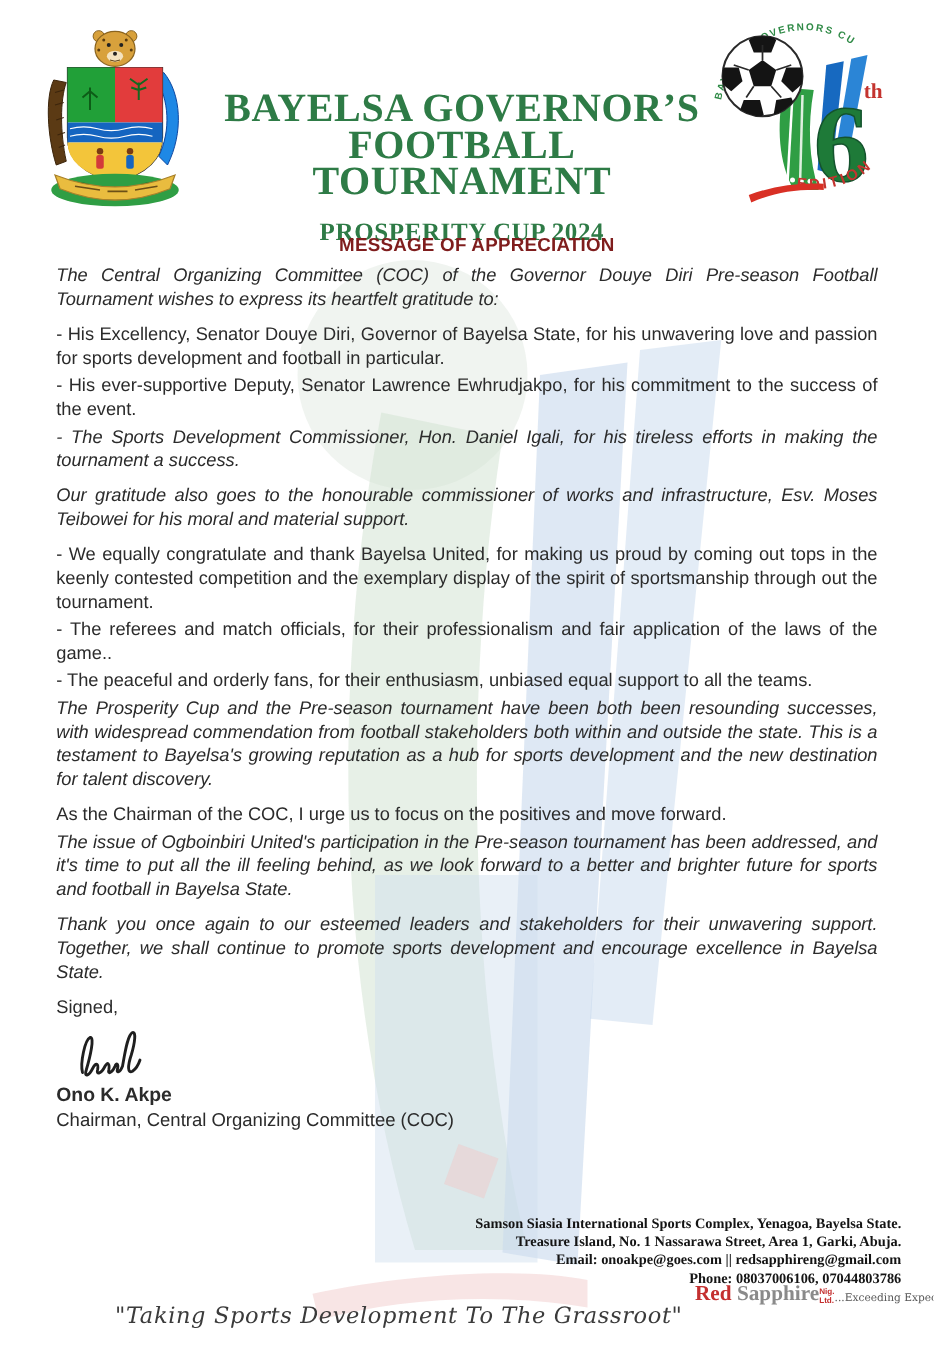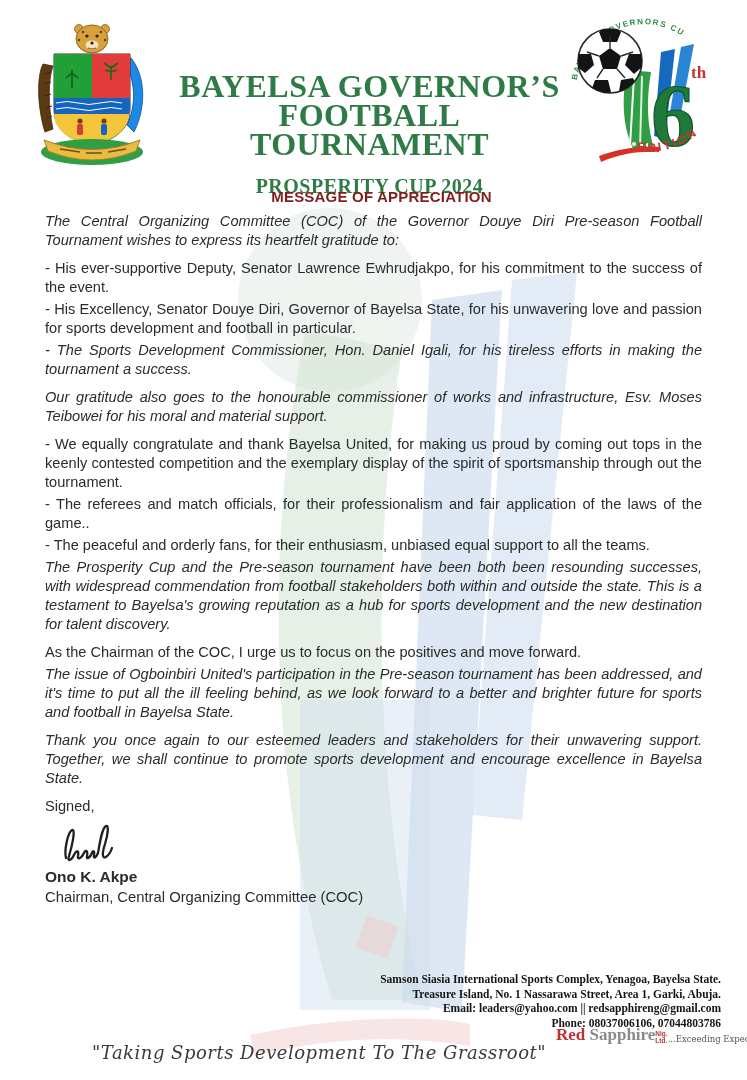--- a/index.html
+++ b/index.html
@@ -172,22 +172,22 @@
       <text font-size="12" font-weight="bold" fill="#c4342f" letter-spacing="2.5">
         <textPath href="#arcEdition">EDITION</textPath>
       </text>
       <path d="M36,142 C55,135 75,132 96,133 L96,138 C75,137 56,140 38,148 Z" fill="#d93025"></path>
     </svg>
 
     <div class="doc-heading">MESSAGE OF APPRECIATION</div>
 
     <div class="body-text">
       <p class="gap">The Central Organizing Committee (COC) of the Governor Douye Diri Pre-season Football Tournament wishes to express its heartfelt gratitude to:</p>
+      <p class="tight">- His Excellency, Senator Douye Diri, Governor of Bayelsa State, for his unwavering love and passion for sports development and football in particular.</p>
       <p class="tight">- His ever-supportive Deputy, Senator Lawrence Ewhrudjakpo, for his commitment to the success of the event.</p>
-      <p class="tight">- His Excellency, Senator Douye Diri, Governor of Bayelsa State, for his unwavering love and passion for sports development and football in particular.</p>
       <p class="gap">- The Sports Development Commissioner, Hon. Daniel Igali, for his tireless efforts in making the tournament a success.</p>
       <p class="gap">Our gratitude also goes to the honourable commissioner of works and infrastructure, Esv. Moses Teibowei for his moral and material support.</p>
       <p class="tight">- We equally congratulate and thank Bayelsa United, for making us proud by coming out tops in the keenly contested competition and the exemplary display of the spirit of sportsmanship through out the tournament.</p>
       <p class="tight">- The referees and match officials, for their professionalism and fair application of the laws of the game..</p>
       <p class="tight">- The peaceful and orderly fans, for their enthusiasm, unbiased equal support to all the teams.</p>
       <p class="gap">The Prosperity Cup and the Pre-season tournament have been both been resounding successes, with widespread commendation from football stakeholders both within and outside the state. This is a testament to Bayelsa's growing reputation as a hub for sports development and the new destination for talent discovery.</p>
       <p class="tight">As the Chairman of the COC, I urge us to focus on the positives and move forward.</p>
       <p class="gap">The issue of Ogboinbiri United's participation in the Pre-season tournament has been addressed, and it's time to put all the ill feeling behind, as we look forward to a better and brighter future for sports and football in Bayelsa State.</p>
       <p class="gap">Thank you once again to our esteemed leaders and stakeholders for their unwavering support. Together, we shall continue to promote sports development and encourage excellence in Bayelsa State.</p>
 
@@ -195,21 +195,21 @@
       <svg class="signature-svg" width="70" height="44" viewBox="0 0 60 44">
         <path d="M8,38 C6,30 10,12 14,10 C18,9 14,26 11,36 C9,42 13,41 16,35 C19,29 21,31 20,36 C19,40 23,39 26,33 C28,29 30,31 29,36 C28,40 32,38 34,33 C35,30 37,31 36,35 C35,39 38,38 40,33 C42,22 44,8 48,6 C51,5 50,14 47,24 C44,33 44,39 48,37 C51,35 53,31 54,28" stroke="#1f1f1f" stroke-width="2.3" fill="none" stroke-linecap="round"></path>
       </svg>
       <div class="sig-name">Ono K. Akpe</div>
       <div class="sig-role">Chairman, Central Organizing Committee (COC)</div>
     </div>
 
     <div class="address-block">
       <div>Samson Siasia International Sports Complex, Yenagoa, Bayelsa State.</div>
       <div>Treasure Island, No. 1 Nassarawa Street, Area 1, Garki, Abuja.</div>
-      <div>Email: leaders@yahoo.com || redsapphireng@gmail.com</div>
+      <div>Email: onoakpe@goes.com || redsapphireng@gmail.com</div>
       <div>Phone: 08037006106, 07044803786</div>
     </div>
 
     <div class="slogan">"Taking Sports Development To The Grassroot"</div>
 
     <div class="red-sapphire">
       <svg width="34" height="34" viewBox="0 0 34 34">
         <circle cx="17" cy="17" r="13" fill="none" stroke="#9e9e9e" stroke-width="3.5"></circle>
         <path d="M5,17 L19,9 L29,14 L19,15.5 L26,21 L12,22 Z" fill="#c43030"></path>
       </svg>

